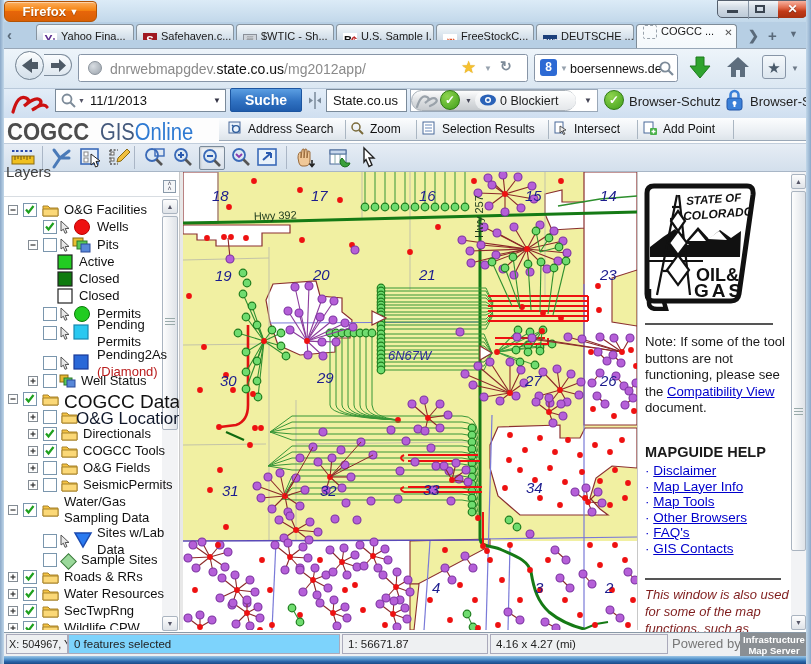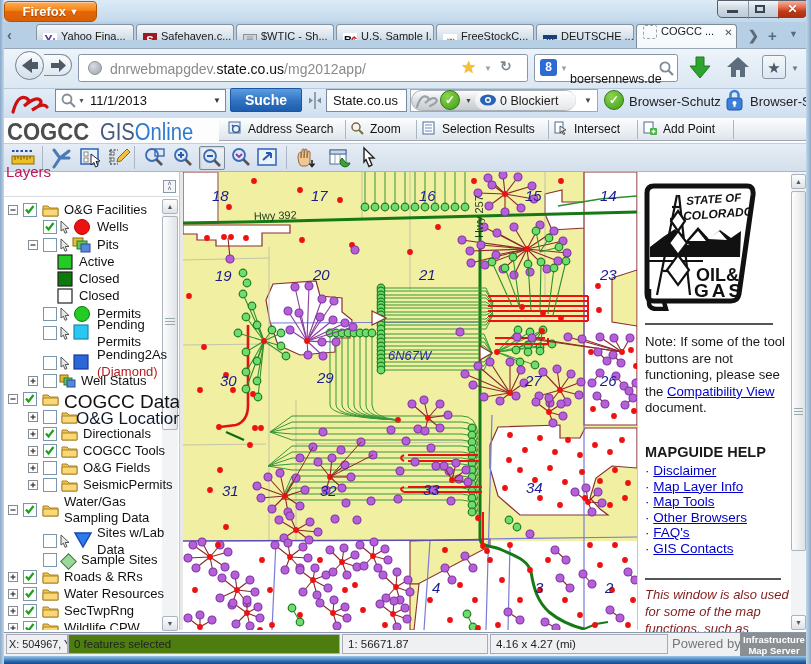--- a/index.html
+++ b/index.html
@@ -48,21 +48,21 @@
 <div class="abs" style="left:78px;top:54px;width:450px;height:28px;background:#fff;border:1px solid #8795a7;border-radius:2.5px"></div>
 <span class="abs" style="left:88px;top:61px;width:14px;height:14px;border-radius:50%;background:radial-gradient(circle at 35% 35%,#d8dde2,#9aa2ab);border:1px solid #8a929b"></span>
 <div class="abs" style="left:110px;top:61px;font-size:14px;color:#8a8a8a">dnrwebmapgdev.<span style="color:#111">state.co.us</span>/mg2012app/</div>
 <span class="abs" style="left:461px;top:57px;font-size:17px;color:#f6c12e;text-shadow:0 0 1px #c89010">★</span>
 <span class="abs" style="left:484px;top:64px;font-size:8px;color:#97a2ae">▼</span>
 <span class="abs" style="left:500px;top:58px;font-size:14px;color:#7d8b99;font-weight:bold">↻</span>
 
 <div class="abs" style="left:534px;top:54px;width:144px;height:28px;background:#fff;border:1px solid #8795a7;border-radius:2.5px"></div>
 <span class="abs" style="left:540px;top:59px;width:17px;height:17px;background:#2d6ad4;border-radius:3px;color:#fff;font-size:12px;font-weight:bold;text-align:center;line-height:17px;display:inline-block">8</span>
 <span class="abs" style="left:560px;top:64px;font-size:8px;color:#97a2ae">▼</span>
-<div class="abs" style="left:570px;top:72px;font-size:12.5px;color:#111">boersennews.de</div>
+<div class="abs" style="left:570px;top:62px;font-size:12.5px;color:#111">boersennews.de</div>
 <svg class="abs" style="left:658px;top:60px" width="17" height="17">
     <circle cx="7" cy="7" r="4.6" fill="none" stroke="#7d8b99" stroke-width="1.8"></circle>
     <line x1="10.5" y1="10.5" x2="15" y2="15" stroke="#7d8b99" stroke-width="2.2"></line>
   </svg>
 
 <svg class="abs" style="left:689px;top:56px" width="22" height="24">
     <path d="M7,1 L15,1 L15,10 L21,10 L11,22 L1,10 L7,10 Z" fill="#2fa32f" stroke="#1c7a1c" stroke-width="1"></path>
   </svg>
 <svg class="abs" style="left:726px;top:55px" width="24" height="24">
     <path d="M12,2 L23,12 L19,12 L19,22 L14,22 L14,15 L10,15 L10,22 L5,22 L5,12 L1,12 Z" fill="#5d6d7d"></path>
@@ -205,21 +205,21 @@
     </svg></span>
 <span class="abs" style="left:356px;top:146px;width:26px;height:24px;text-align:center"><svg width="20" height="24" viewBox="0 0 20 24">
       <path d="M5,2 L15,12 L10,12 L13,19 L10,20.5 L7,13.5 L5,16 Z" fill="#fff" stroke="#222" stroke-width="1.4"></path>
     </svg></span>
 <span class="abs" style="left:42px;top:146px;width:1px;height:23px;background:#aab6c6"></span>
 <span class="abs" style="left:134px;top:146px;width:1px;height:23px;background:#aab6c6"></span>
 <span class="abs" style="left:286px;top:146px;width:1px;height:23px;background:#aab6c6"></span>
 <div class="abs" style="left:4px;top:172px;width:803px;height:460px;background:#fff"></div>
 
 <div class="abs" style="left:4px;top:172px;width:158px;height:458px;background:#fff;overflow:hidden" id="layers"></div>
-<div class="abs" style="left:6px;top:163px;font-size:15px;color:#be185d">Layers</div>
+<div class="abs" style="left:6px;top:163px;font-size:15px;color:#404040">Layers</div>
 <span class="abs" style="left:163px;top:180px;width:13px;height:13px;border:1px solid #8a9aaa;background:#f4f6f8;color:#556;font-size:7px;text-align:center;line-height:5px">˄<br>˄</span>
 <div class="abs" style="left:0px;top:196px;width:180px;height:1px;background:#d8dde2"></div>
 
 <div class="abs" style="left:162px;top:199px;width:16px;height:432px;background:#f2f3f5"></div>
 <div class="abs" style="left:162px;top:199px;width:16px;height:15px;background:linear-gradient(#fdfdfd,#dfe3e8);border:1px solid #aab4c0;border-radius:2px;text-align:center;font-size:7px;color:#556;line-height:13px">▲</div>
 <div class="abs" style="left:162px;top:216px;width:16px;height:214px;background:linear-gradient(90deg,#fdfdfd,#dfe3e8);border:1px solid #aab4c0;border-radius:2px"></div>
 <div class="abs" style="left:165px;top:318px;width:10px;height:1px;background:#9aa"></div>
 <div class="abs" style="left:165px;top:321px;width:10px;height:1px;background:#9aa"></div>
 <div class="abs" style="left:165px;top:324px;width:10px;height:1px;background:#9aa"></div>
 <div class="abs" style="left:162px;top:616px;width:16px;height:15px;background:linear-gradient(#fdfdfd,#dfe3e8);border:1px solid #aab4c0;border-radius:2px;text-align:center;font-size:7px;color:#556;line-height:13px">▼</div>
@@ -1355,20 +1355,20 @@
 <div class="abs" style="left:791px;top:172px;width:15px;height:458px;background:#f2f3f5"></div>
 <div class="abs" style="left:791px;top:174px;width:15px;height:15px;background:linear-gradient(#fdfdfd,#dfe3e8);border:1px solid #aab4c0;border-radius:2px;text-align:center;font-size:7px;color:#556;line-height:13px">▲</div>
 <div class="abs" style="left:791px;top:191px;width:15px;height:360px;background:linear-gradient(90deg,#fdfdfd,#dfe3e8);border:1px solid #aab4c0;border-radius:2px"></div>
 <div class="abs" style="left:794px;top:408px;width:9px;height:1px;background:#9aa"></div>
 <div class="abs" style="left:794px;top:411px;width:9px;height:1px;background:#9aa"></div>
 <div class="abs" style="left:794px;top:414px;width:9px;height:1px;background:#9aa"></div>
 <div class="abs" style="left:791px;top:615px;width:15px;height:15px;background:linear-gradient(#fdfdfd,#dfe3e8);border:1px solid #aab4c0;border-radius:2px;text-align:center;font-size:7px;color:#556;line-height:13px">▼</div>
 
 <div class="abs" style="left:4px;top:632px;width:803px;height:24px;background:#eef0f2;border-top:1px solid #8a9aa8"></div>
 <div class="abs" style="left:6px;top:634px;width:62px;height:20px;border:1px solid #aab;background:#eef0f2;font-size:10.8px;color:#222;line-height:19px;padding-left:2px;overflow:hidden;white-space:nowrap">X: 504967, Y</div>
-<div class="abs" style="left:68px;top:634px;width:272px;height:20px;border:1px solid #aab;background:#4d7c0f;font-size:11.5px;color:#222;line-height:19px;padding-left:5px">0 features selected</div>
+<div class="abs" style="left:68px;top:634px;width:272px;height:20px;border:1px solid #aab;background:#7dd3fc;font-size:11.5px;color:#222;line-height:19px;padding-left:5px">0 features selected</div>
 <div class="abs" style="left:342px;top:634px;width:146px;height:20px;border:1px solid #aab;background:#eef0f2;font-size:11.5px;color:#222;line-height:19px;padding-left:5px">1: 56671.87</div>
 <div class="abs" style="left:490px;top:634px;width:178px;height:20px;border:1px solid #aab;background:#eef0f2;font-size:11.5px;color:#222;line-height:19px;padding-left:5px">4.16 x 4.27 (mi)</div>
 <div class="abs" style="left:672px;top:636px;font-size:13px;color:#777">Powered by</div>
 <div class="abs" style="left:740px;top:633px;width:68px;height:24px;background:#8a8f94;color:#fff;font-size:9.5px;font-weight:bold;text-align:center;line-height:11px;padding-top:1px">Infrastructure<br>Map Server</div>
 
 <div class="abs" style="left:0;top:656px;width:811px;height:8px;background:linear-gradient(#9cc4e4,#5a9ad0 35%,#2a64a8 70%,#1a4a86)"></div>
 <div class="abs" style="left:0;top:0;width:4px;height:664px;background:linear-gradient(90deg,#8aa8c8,#c2d8ea)"></div>
 <div class="abs" style="left:806px;top:0;width:5px;height:664px;background:linear-gradient(90deg,#c2d8ea,#8aa8c8)"></div>
 </body></html>

